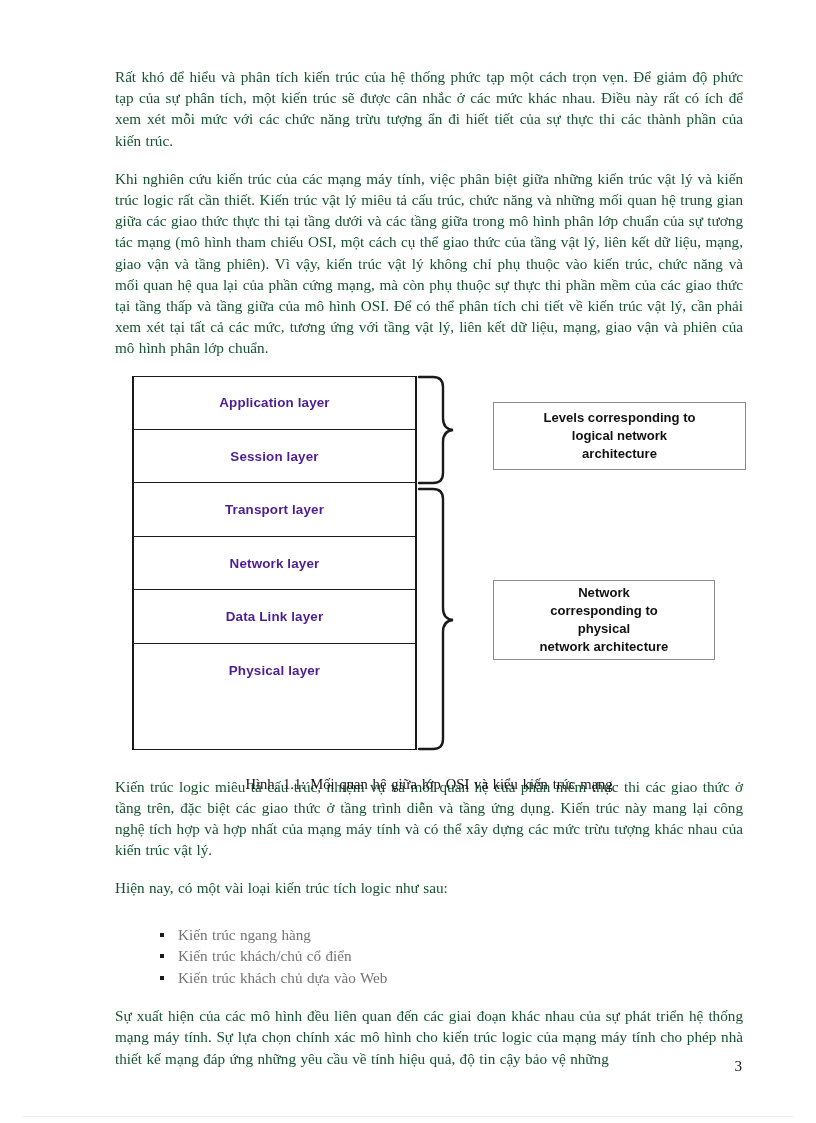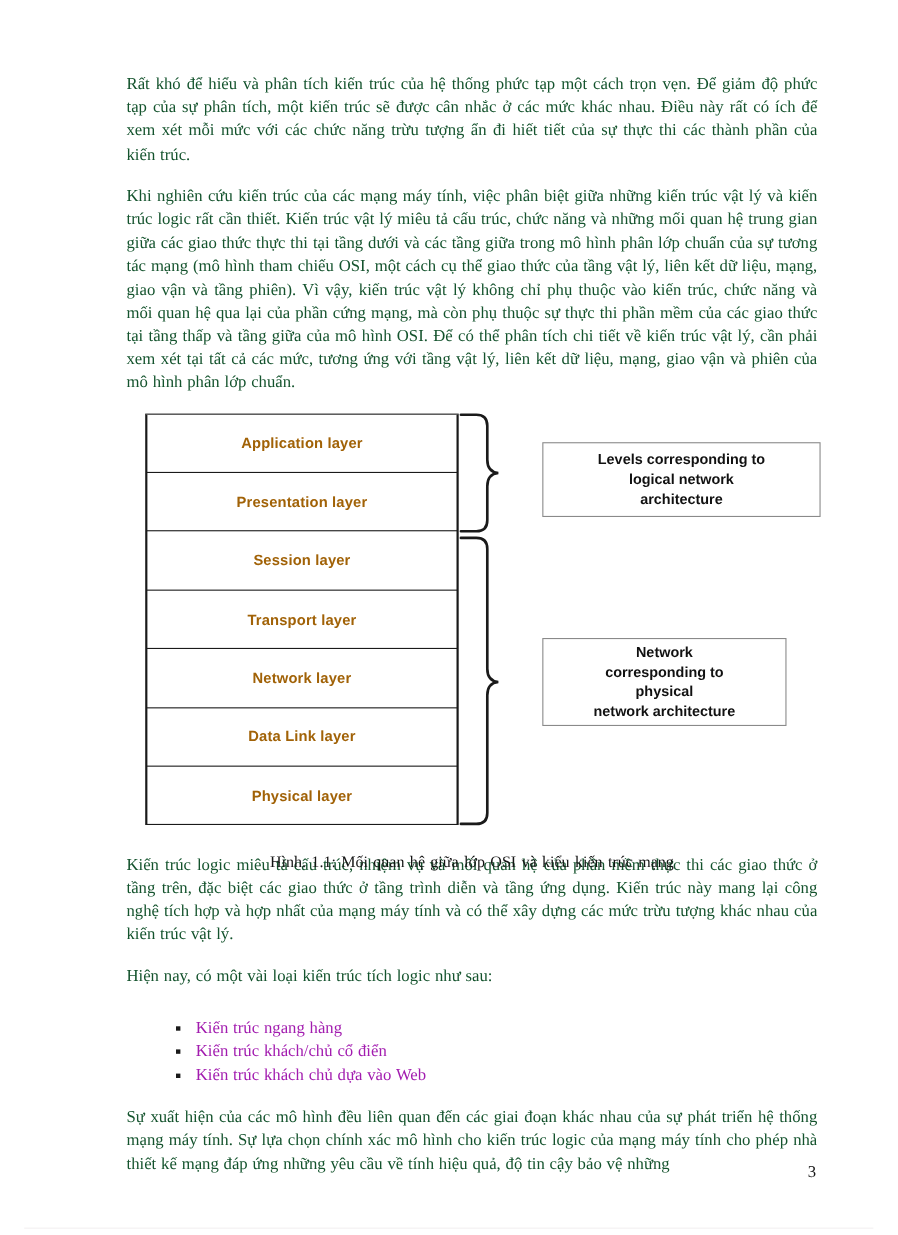--- a/index.html
+++ b/index.html
@@ -57,21 +57,21 @@
     box-sizing: border-box;
     height: 53.42px;
     border-bottom: 1px solid #1a1a1a;
     display: flex;
     align-items: center;
     justify-content: center;
     font-family: "Liberation Sans", "DejaVu Sans", sans-serif;
     font-weight: bold;
     font-size: 13.4px;
     letter-spacing: 0.15px;
-    color: #a16207;
+    color: #4c1d95;
   }
   .layer:last-child {
     border-bottom: none;
   }
 
   
   .brace-svg {
     position: absolute;
     left: 302px;
     top: -2px;
@@ -127,21 +127,21 @@
     padding: 0;
     list-style: none;
   }
   ul.bullets li {
     position: relative;
     margin: 0 0 1px 0;
     padding-left: 63px;
     font-size: 15.2px;
     line-height: 20.5px;
     word-spacing: 0.6px;
-    color: #a21caf;
+    color: #737373;
   }
   ul.bullets li::before {
     content: "";
     position: absolute;
     left: 45px;
     top: 8px;
     width: 4px;
     height: 4px;
     background: #1a1a1a;
   }
@@ -172,21 +172,20 @@
   <div class="content">
 
     <p class="body-text">Rất khó để hiểu và phân tích kiến trúc của hệ thống phức tạp một cách trọn vẹn. Để giảm độ phức tạp của sự phân tích, một kiến trúc sẽ được cân nhắc ở các mức khác nhau. Điều này rất có ích để xem xét mỗi mức với các chức năng trừu tượng ẩn đi hiết tiết của sự thực thi các thành phần của kiến trúc.</p>
 
     <p class="body-text">Khi nghiên cứu kiến trúc của các mạng máy tính, việc phân biệt giữa những kiến trúc vật lý và kiến trúc logic rất cần thiết. Kiến trúc vật lý miêu tả cấu trúc, chức năng và những mối quan hệ trung gian giữa các giao thức thực thi tại tầng dưới và các tầng giữa trong mô hình phân lớp chuẩn của sự tương tác mạng (mô hình tham chiếu OSI, một cách cụ thể giao thức của tầng vật lý, liên kết dữ liệu, mạng, giao vận và tầng phiên). Vì vậy, kiến trúc vật lý không chỉ phụ thuộc vào kiến trúc, chức năng và mối quan hệ qua lại của phần cứng mạng, mà còn phụ thuộc sự thực thi phần mềm của các giao thức tại tầng thấp và tầng giữa của mô hình OSI. Để có thể phân tích chi tiết về kiến trúc vật lý, cần phải xem xét tại tất cả các mức, tương ứng với tầng vật lý, liên kết dữ liệu, mạng, giao vận và phiên của mô hình phân lớp chuẩn.</p>
 
     <div class="figure">
 
       <div class="layer-stack">
         <div class="layer">Application layer</div>
-        <div class="layer">Presentation layer</div>
         <div class="layer">Session layer</div>
         <div class="layer">Transport layer</div>
         <div class="layer">Network layer</div>
         <div class="layer">Data Link layer</div>
         <div class="layer">Physical layer</div>
       </div>
 
       <svg class="brace-svg" viewBox="0 0 60 378">
 
         <path d="M 2 3 L 16 3 Q 26 3 26 13 L 26 44 Q 26 55 36 56 Q 26 57 26 68 L 26 99 Q 26 109 16 109 L 2 109" fill="none" stroke="#1a1a1a" stroke-width="2.4" stroke-linecap="round"></path>

